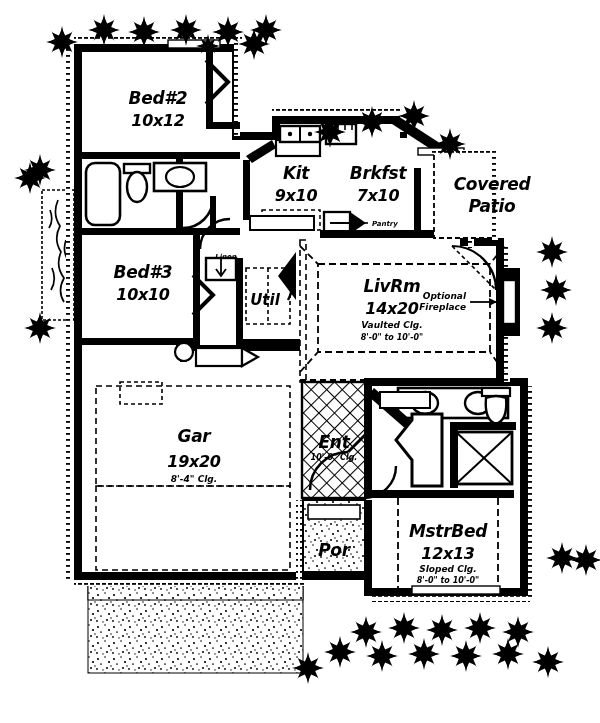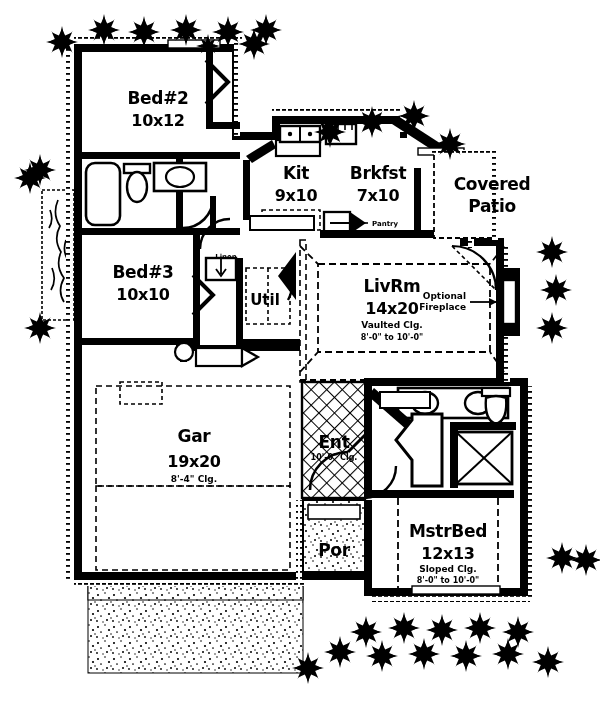--- a/index.html
+++ b/index.html
@@ -1,18 +1,18 @@
 <!DOCTYPE html>
 <html><head>
 <meta charset="utf-8">
 <style>
   html,body{margin:0;padding:0;background:#ffffff;}
   body{width:600px;height:723px;overflow:hidden;
        font-family:"DejaVu Sans","Liberation Sans",sans-serif;}
-  #plan{position:relative;width:600px;height:723px;background:#fff;}
+  #plan{position:relative;width:600px;height:723px;background:#fff;font-style:italic;}
   svg{display:block;}
   .lbl{font-family:"DejaVu Sans","Liberation Sans",sans-serif;font-weight:bold;fill:#000;}
   .rm-name{font-size:17px;font-weight:bold;letter-spacing:-0.3px;}
   .rm-dim{font-size:16px;font-weight:bold;letter-spacing:-0.3px;}
   .rm-sub{font-size:9px;font-weight:bold;}
   .rm-sub2{font-size:8px;font-weight:bold;}
   .tiny-lbl{font-size:7px;font-weight:bold;}
   .util-lbl{font-size:15px;font-weight:bold;}
   .wall{fill:#000;}
 </style>

